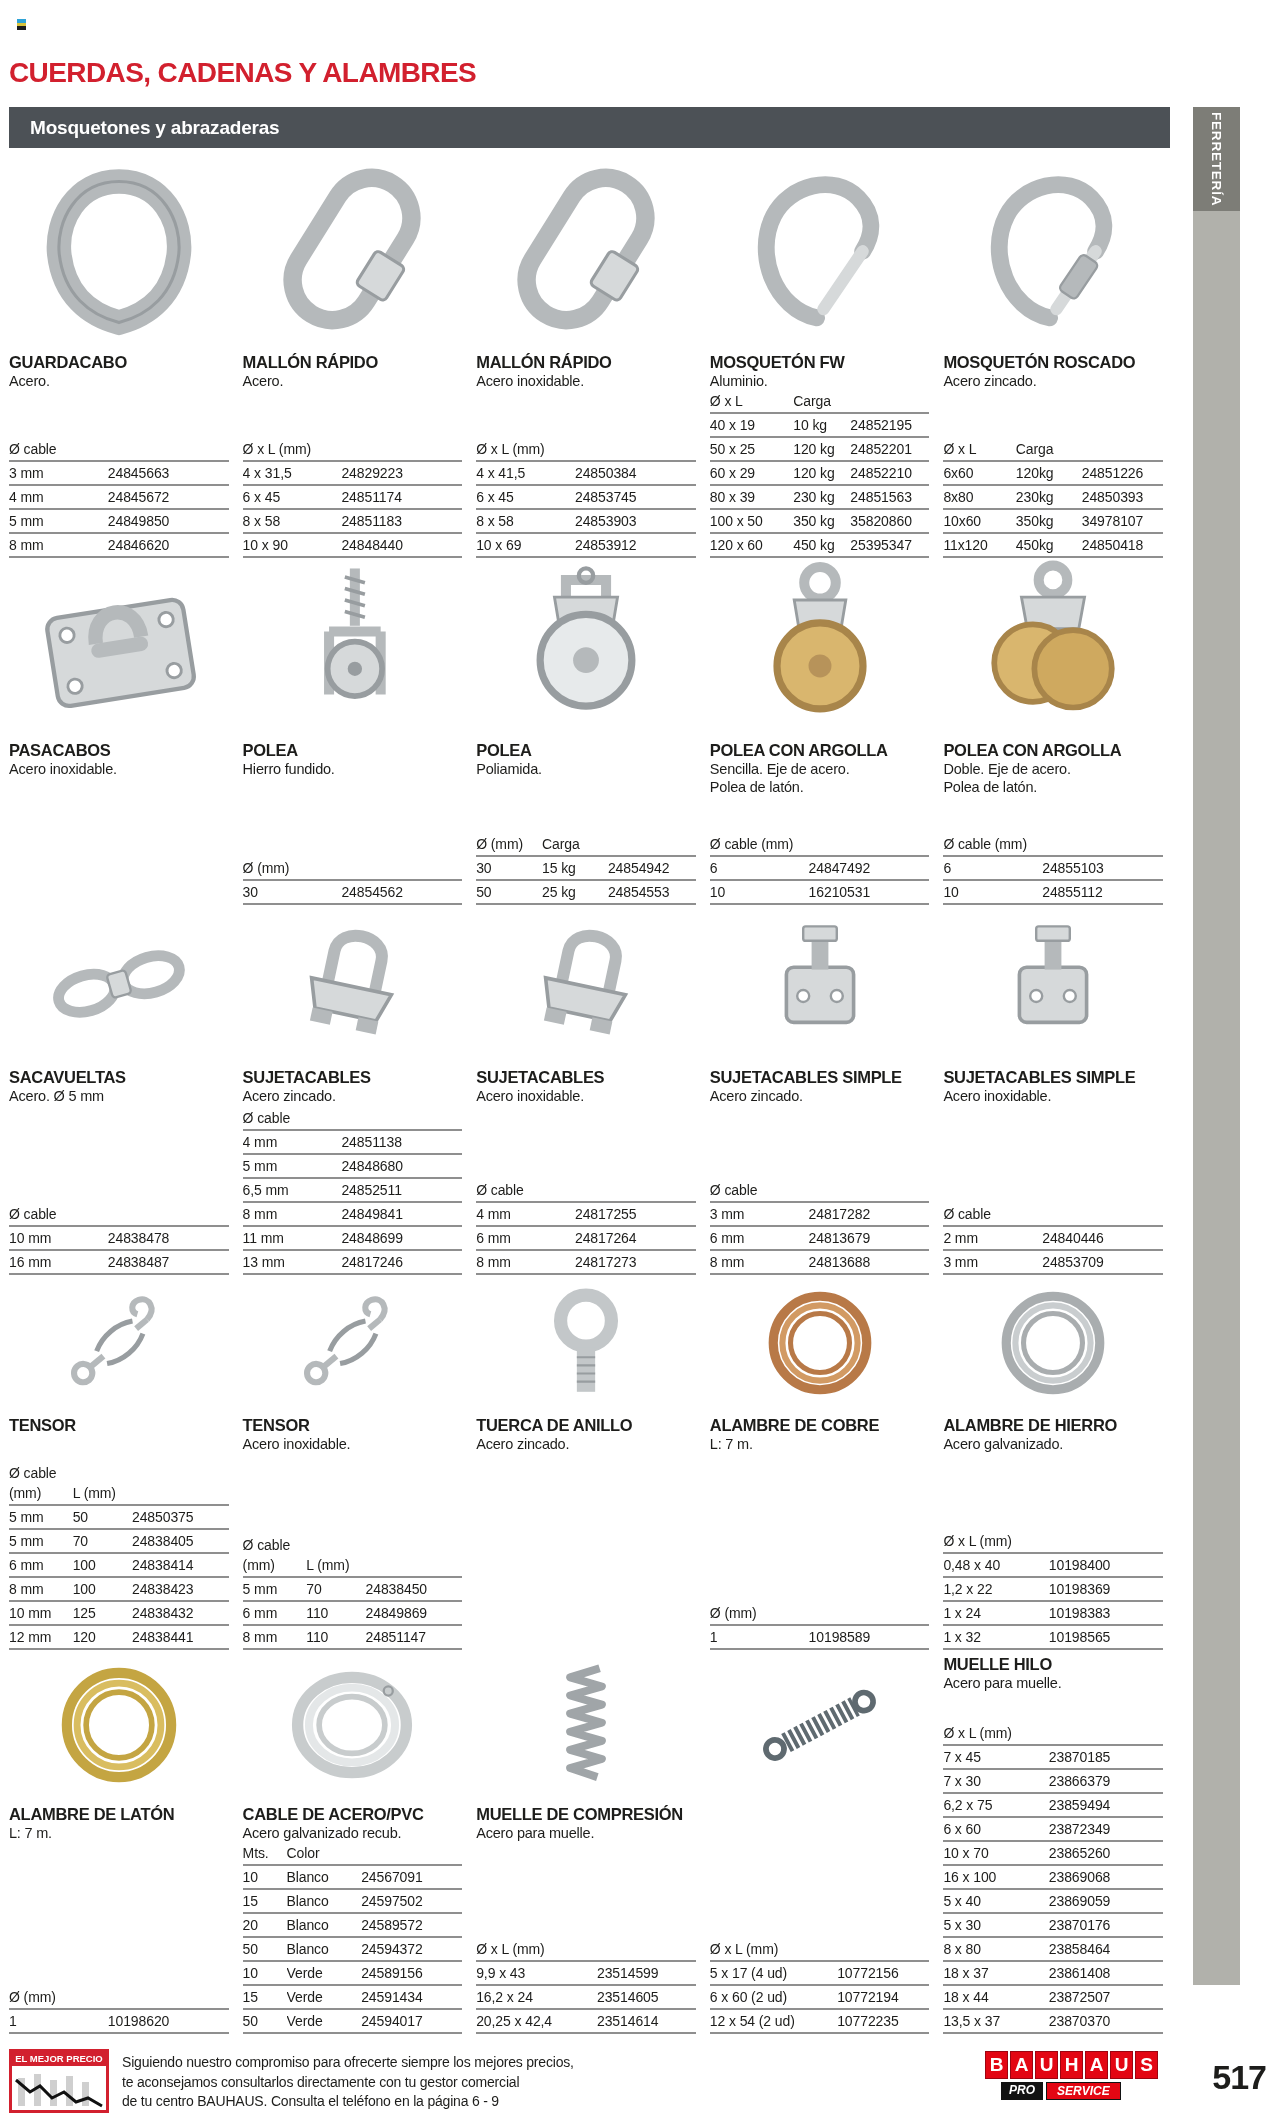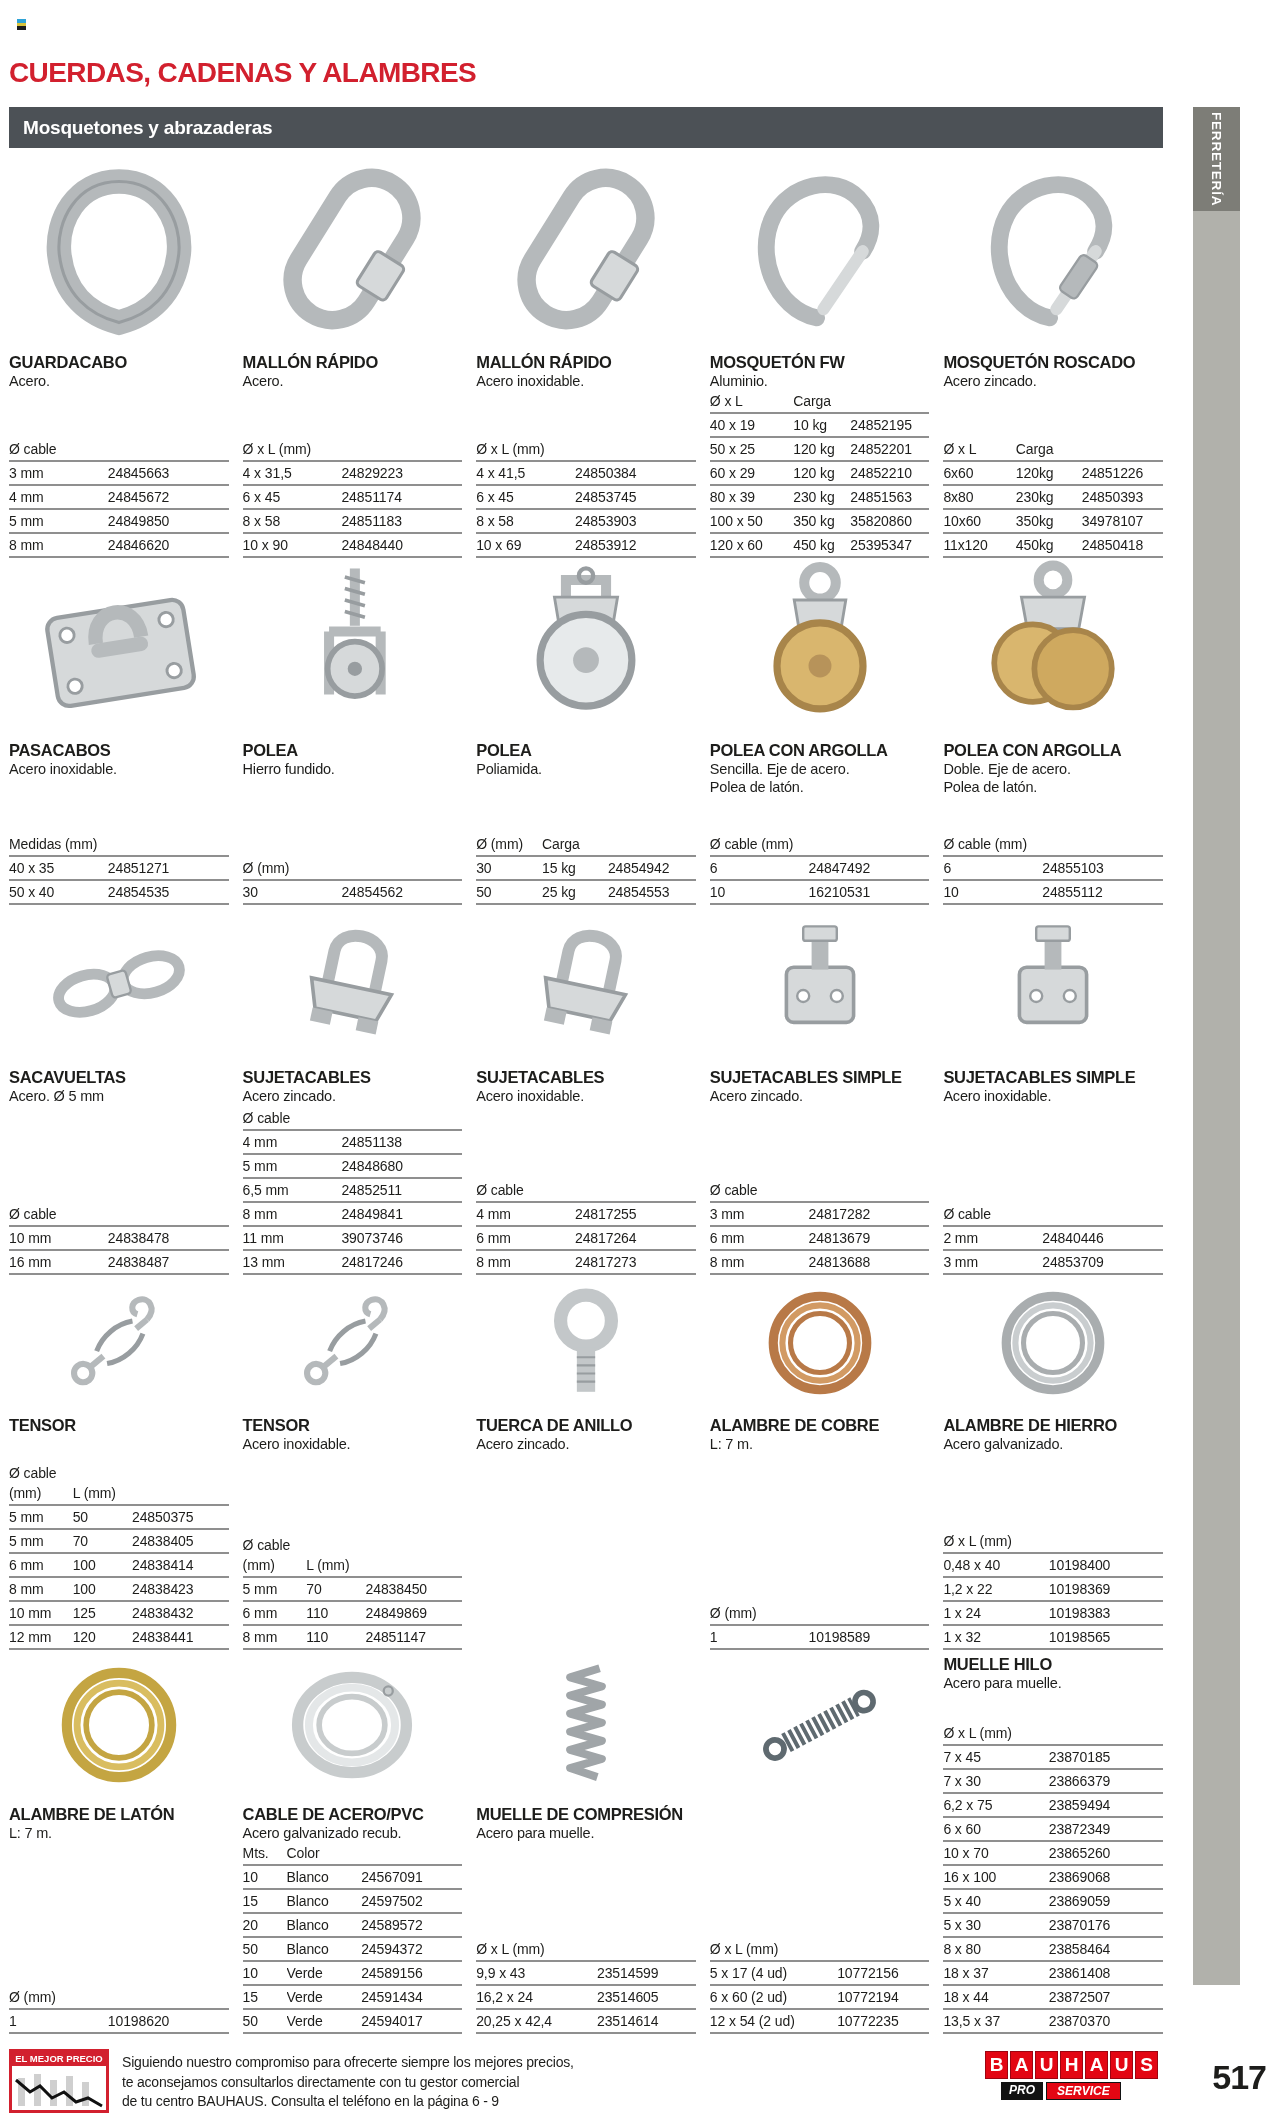--- a/index.html
+++ b/index.html
@@ -44,21 +44,21 @@
 </head>
 <body>
 
 <div class="regmark">
   <div style="background:#2fa3d6"></div>
     <div style="background:#d8c23a"></div>
     <div style="background:#1c1c1c"></div>
 </div>
 
 <div class="cat-title" style="color: rgb(210, 32, 46);">CUERDAS, CADENAS Y ALAMBRES</div>
-<div class="banner" style="background: rgb(76, 81, 86);">
+<div class="banner" style="background: rgb(76, 81, 86); padding-left: 7px;">
   <span>Mosquetones y abrazaderas</span>
 </div>
 
 <div class="side-tab" style="background: rgb(125, 125, 119);">
   <span>FERRETERÍA</span>
 </div>
 <div class="side-strip" style="background: rgb(177, 177, 171);"></div>
 
 <div id="grid">
     <div class="prow" style="height: 400px;">
@@ -257,33 +257,20 @@
               <circle cx="95" cy="49" r="5" fill="#fff" stroke="#989da0" stroke-width="2"></circle>
               <circle cx="25" cy="85" r="5" fill="#fff" stroke="#989da0" stroke-width="2"></circle>
               <circle cx="95" cy="85" r="5" fill="#fff" stroke="#989da0" stroke-width="2"></circle>
               <path d="M44 58 C44 32 76 32 76 58" fill="none" stroke="#b5b9bb" stroke-width="10"></path>
               <rect x="40" y="58" width="40" height="10" rx="5" fill="#b7bbbd"></rect>
             </g>
           </svg>
         </div>
         <div class="pname">PASACABOS</div>
         <div class="psub">Acero inoxidable.</div>
-        <div class="ptable">
-          <div class="tr">
-            <span class="cell" style="width:45%">Medidas (mm)</span>
-          </div>
-          <div class="tr">
-            <span class="cell" style="width:45%">40 x 35</span>
-            <span class="cell" style="width:55.00000000000001%">24851271</span>
-          </div>
-          <div class="tr">
-            <span class="cell" style="width:45%">50 x 40</span>
-            <span class="cell" style="width:55.00000000000001%">24854535</span>
-          </div>
-        </div>
       </div>
       <div class="card">
         <div class="pimg" style="height:186px">
           <svg viewBox="0 0 120 120" style="height:172px;width:auto">
             <line x1="62" y1="8" x2="62" y2="48" stroke="#b5b9bb" stroke-width="7"></line>
             <path d="M55 14 l14 4 M55 22 l14 4 M55 30 l14 4 M55 38 l14 4" stroke="#989da0" stroke-width="2.5"></path>
             <path d="M44 52 L44 96 M80 52 L80 96 M44 52 L80 52" stroke="#b5b9bb" stroke-width="7" fill="none"></path>
             <circle cx="62" cy="78" r="19" fill="#d6d9da" stroke="#989da0" stroke-width="4"></circle>
             <circle cx="62" cy="78" r="5" fill="#989da0"></circle>
           </svg>
@@ -437,21 +424,21 @@
           <div class="tr">
             <span class="cell" style="width:45%">6,5 mm</span>
             <span class="cell" style="width:55.00000000000001%">24852511</span>
           </div>
           <div class="tr">
             <span class="cell" style="width:45%">8 mm</span>
             <span class="cell" style="width:55.00000000000001%">24849841</span>
           </div>
           <div class="tr">
             <span class="cell" style="width:45%">11 mm</span>
-            <span class="cell" style="width:55.00000000000001%">39073746</span>
+            <span class="cell" style="width:55.00000000000001%">24848699</span>
           </div>
           <div class="tr">
             <span class="cell" style="width:45%">13 mm</span>
             <span class="cell" style="width:55.00000000000001%">24817246</span>
           </div>
         </div>
       </div>
       <div class="card">
         <div class="pimg" style="height:158px">
           <svg viewBox="0 0 120 120" style="height:144px;width:auto">

